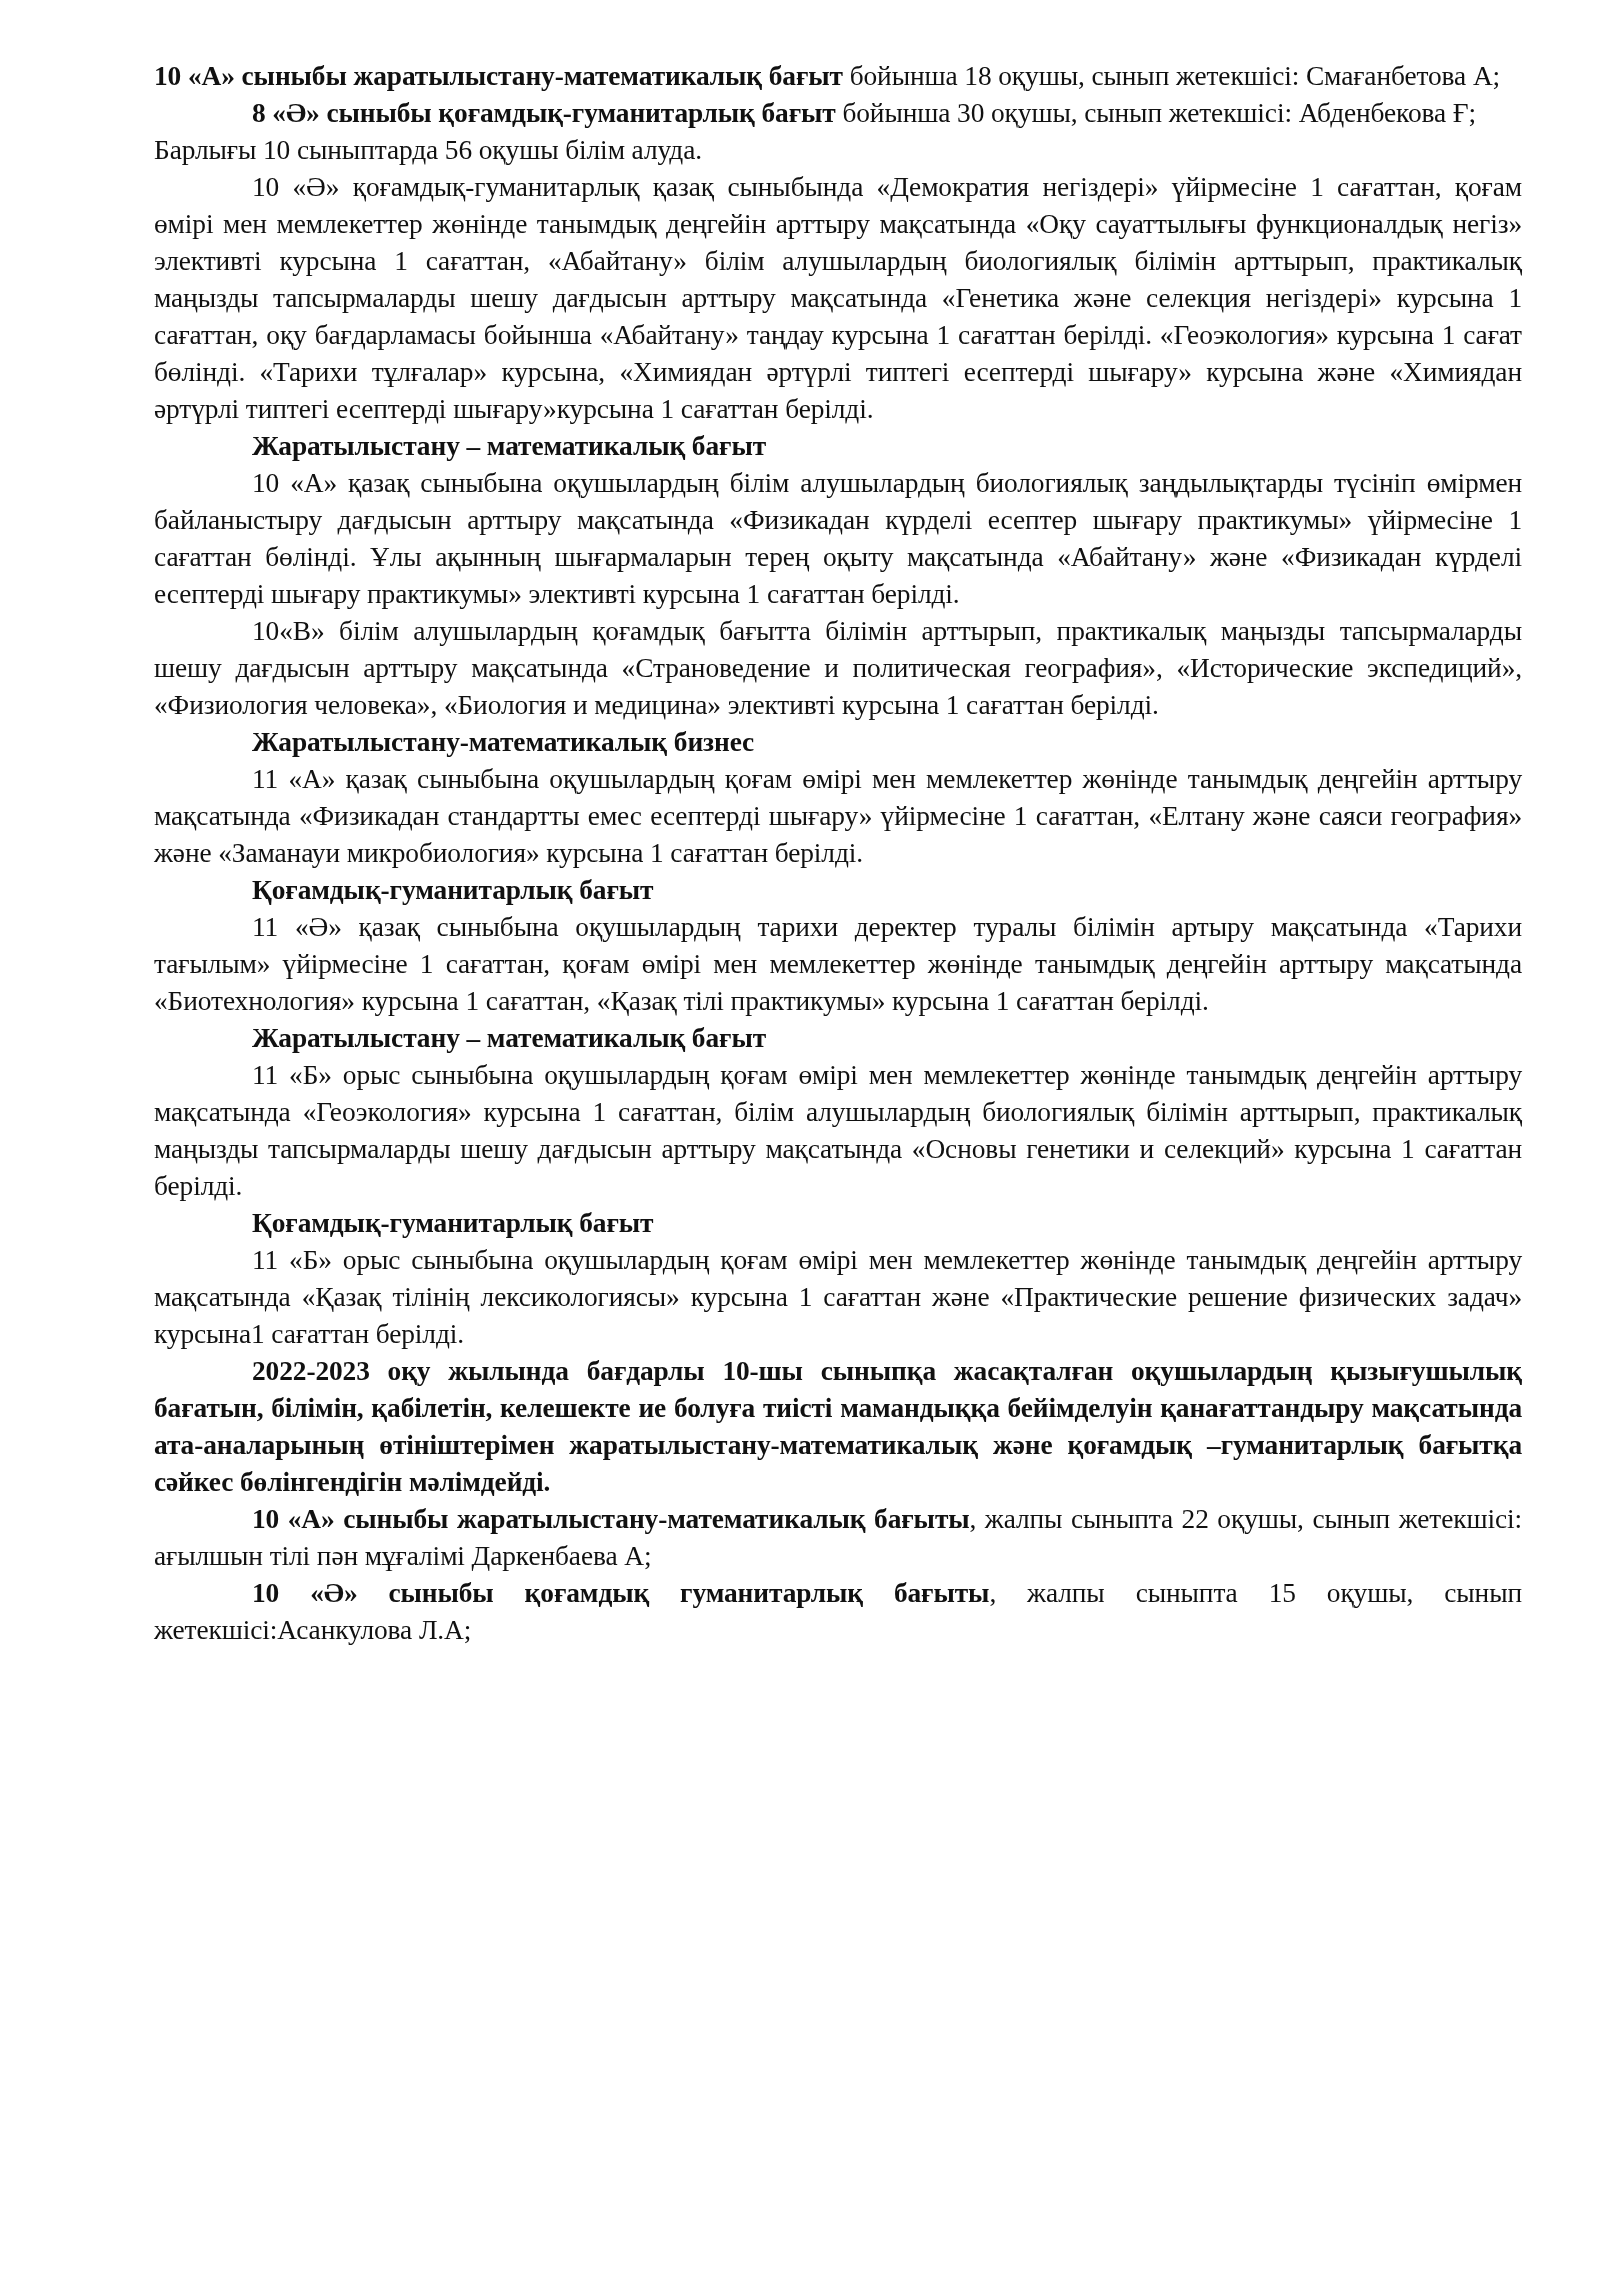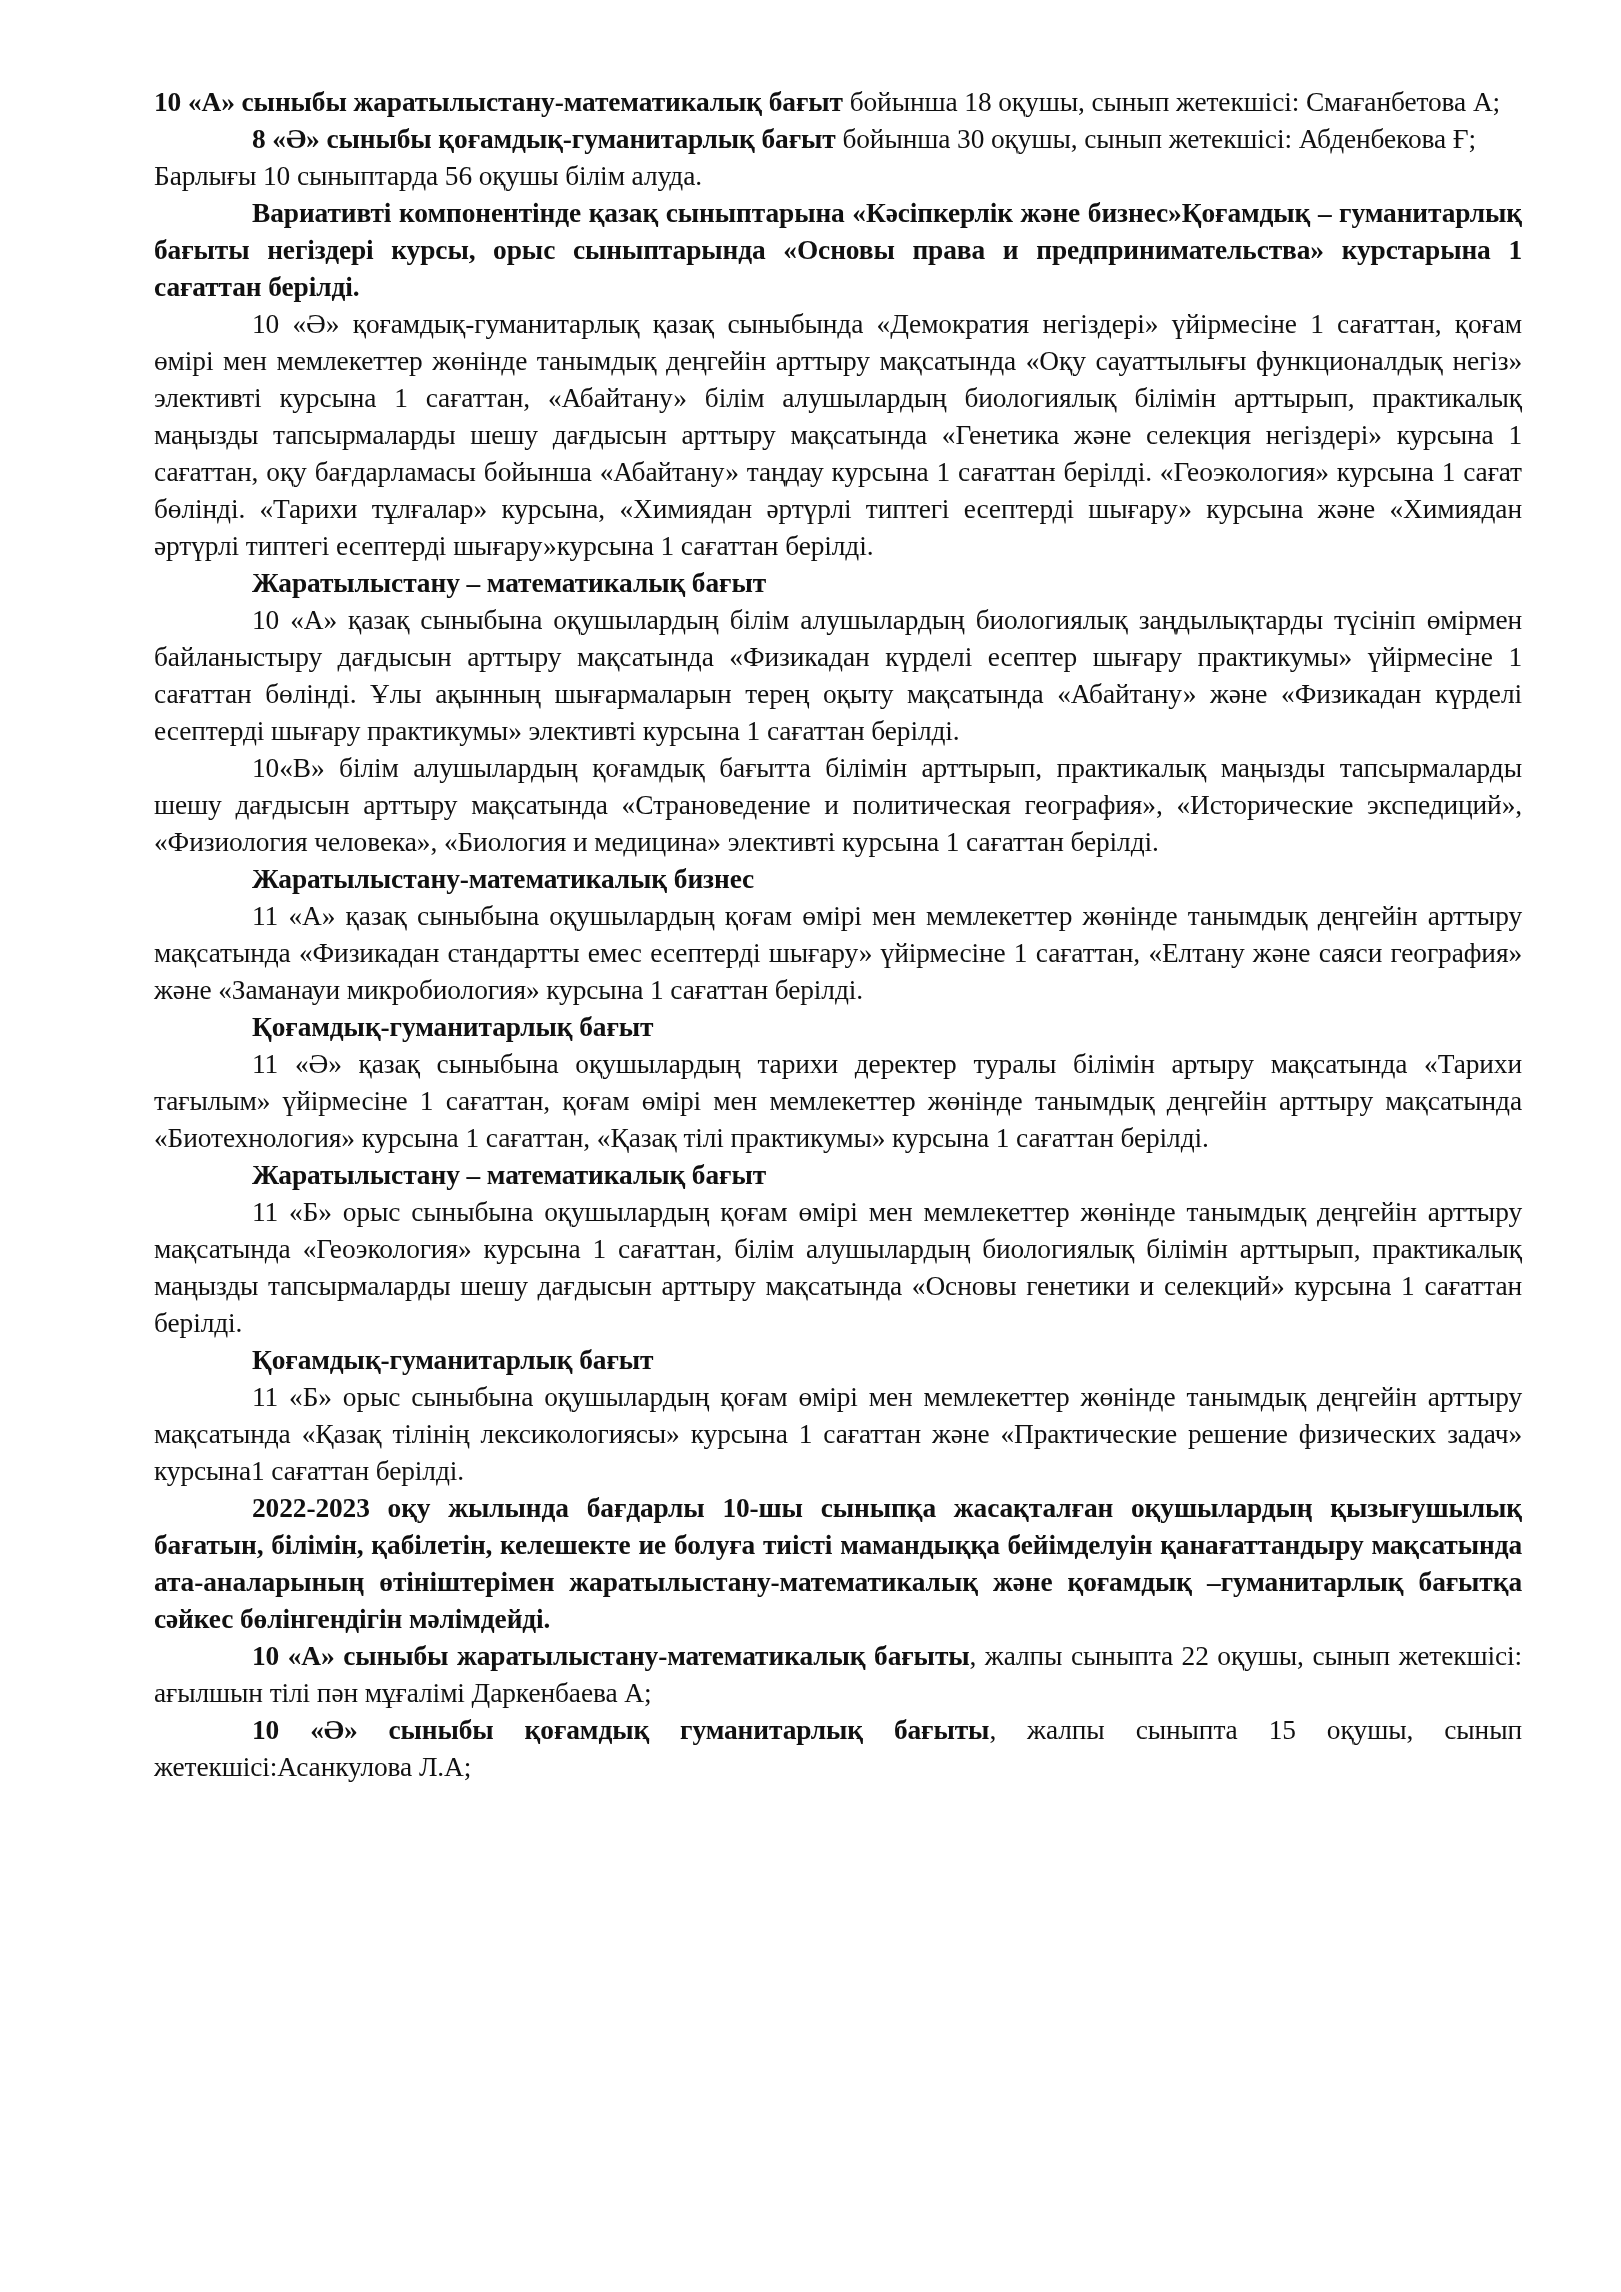--- a/index.html
+++ b/index.html
@@ -1,40 +1,39 @@
 <!DOCTYPE html>
 <html><head>
   <meta charset="utf-8">
   <style>
     html, body { margin: 0; padding: 0; background: #ffffff; }
     body { width: 1621px; height: 2293px; overflow: hidden; position: relative; }
     .page {
       position: absolute;
       left: 154px;
-      top: 84px;
+      top: 58px;
       width: 1368px;
       font-family: "Liberation Serif", "DejaVu Serif", serif;
       font-size: 27.4px;
       line-height: 37px;
       color: #111111;
       text-align: justify;
       letter-spacing: -0.1px;
     }
     .p { margin: 0; padding: 0; }
     .ind { text-indent: 98px; }
     .b { font-weight: bold; }
   </style>
 </head>
 <body>
 
 <div class="page">
   <p class="p"><span class="b">10 «А» сыныбы жаратылыстану-математикалық бағыт</span><span> бойынша 18  оқушы, сынып жетекшісі: Смағанбетова А;</span></p>
   <p class="p ind"><span class="b">8 «Ә» сыныбы қоғамдық-гуманитарлық бағыт</span><span> бойынша 30 оқушы, сынып жетекшісі: Абденбекова Ғ;</span></p>
   <p class="p"><span class="b"></span><span>Барлығы 10 сыныптарда 56 оқушы білім алуда.</span></p>
-  <p class="p ind"><span class="b">Вариативті компонентінде  қазақ сыныптарына «Кәсіпкерлік және бизнес»Қоғамдық – гуманитарлық бағыты негіздері курсы, орыс сыныптарында «Основы права и предпринимательства» курстарына 1 сағаттан берілді.</span><span></span></p>
   <p class="p ind"><span class="b"></span><span>10 «Ә» қоғамдық-гуманитарлық  қазақ сыныбында «Демократия негіздері» үйірмесіне 1 сағаттан, қоғам өмірі мен мемлекеттер жөнінде танымдық деңгейін арттыру мақсатында «Оқу сауаттылығы функционалдық негіз» элективті курсына  1 сағаттан, «Абайтану»  білім алушылардың биологиялық білімін арттырып, практикалық маңызды тапсырмаларды шешу дағдысын арттыру мақсатында «Генетика және селекция негіздері» курсына 1 сағаттан, оқу бағдарламасы бойынша «Абайтану» таңдау курсына 1 сағаттан берілді. «Геоэкология» курсына 1 сағат бөлінді. «Тарихи тұлғалар» курсына, «Химиядан әртүрлі типтегі есептерді шығару» курсына  және «Химиядан әртүрлі типтегі есептерді шығару»курсына 1 сағаттан берілді.</span></p>
   <p class="p ind"><span class="b">Жаратылыстану – математикалық бағыт</span><span></span></p>
   <p class="p ind"><span class="b"></span><span>10 «А» қазақ сыныбына оқушылардың білім алушылардың биологиялық заңдылықтарды түсініп өмірмен байланыстыру дағдысын арттыру мақсатында  «Физикадан күрделі есептер шығару практикумы» үйірмесіне 1 сағаттан бөлінді. Ұлы ақынның шығармаларын терең оқыту мақсатында «Абайтану» және «Физикадан күрделі есептерді шығару практикумы» элективті курсына 1 сағаттан берілді.</span></p>
   <p class="p ind"><span class="b"></span><span>10«В» білім алушылардың қоғамдық бағытта  білімін арттырып, практикалық маңызды тапсырмаларды шешу дағдысын арттыру мақсатында «Страноведение и политическая география», «Исторические экспедиций», «Физиология человека», «Биология и медицина» элективті курсына 1 сағаттан берілді.</span></p>
   <p class="p ind"><span class="b">Жаратылыстану-математикалық бизнес</span><span></span></p>
   <p class="p ind"><span class="b"></span><span>11 «А» қазақ сыныбына оқушылардың қоғам өмірі мен мемлекеттер жөнінде танымдық деңгейін арттыру мақсатында «Физикадан стандартты емес есептерді шығару» үйірмесіне 1 сағаттан, «Елтану және саяси география» және «Заманауи микробиология» курсына 1 сағаттан берілді.</span></p>
   <p class="p ind"><span class="b">Қоғамдық-гуманитарлық бағыт</span><span></span></p>
   <p class="p ind"><span class="b"></span><span> 11 «Ә» қазақ сыныбына оқушылардың тарихи деректер туралы білімін артыру мақсатында «Тарихи тағылым» үйірмесіне 1 сағаттан, қоғам өмірі мен мемлекеттер жөнінде танымдық деңгейін арттыру мақсатында «Биотехнология» курсына 1 сағаттан, «Қазақ тілі практикумы» курсына 1 сағаттан берілді.</span></p>
   <p class="p ind"><span class="b">Жаратылыстану – математикалық бағыт</span><span></span></p>
   <p class="p ind"><span class="b"></span><span>11 «Б» орыс сыныбына оқушылардың қоғам өмірі мен мемлекеттер жөнінде танымдық деңгейін арттыру мақсатында «Геоэкология» курсына 1 сағаттан, білім алушылардың биологиялық білімін арттырып, практикалық маңызды тапсырмаларды шешу дағдысын арттыру мақсатында «Основы генетики и селекций» курсына 1 сағаттан берілді.</span></p>

